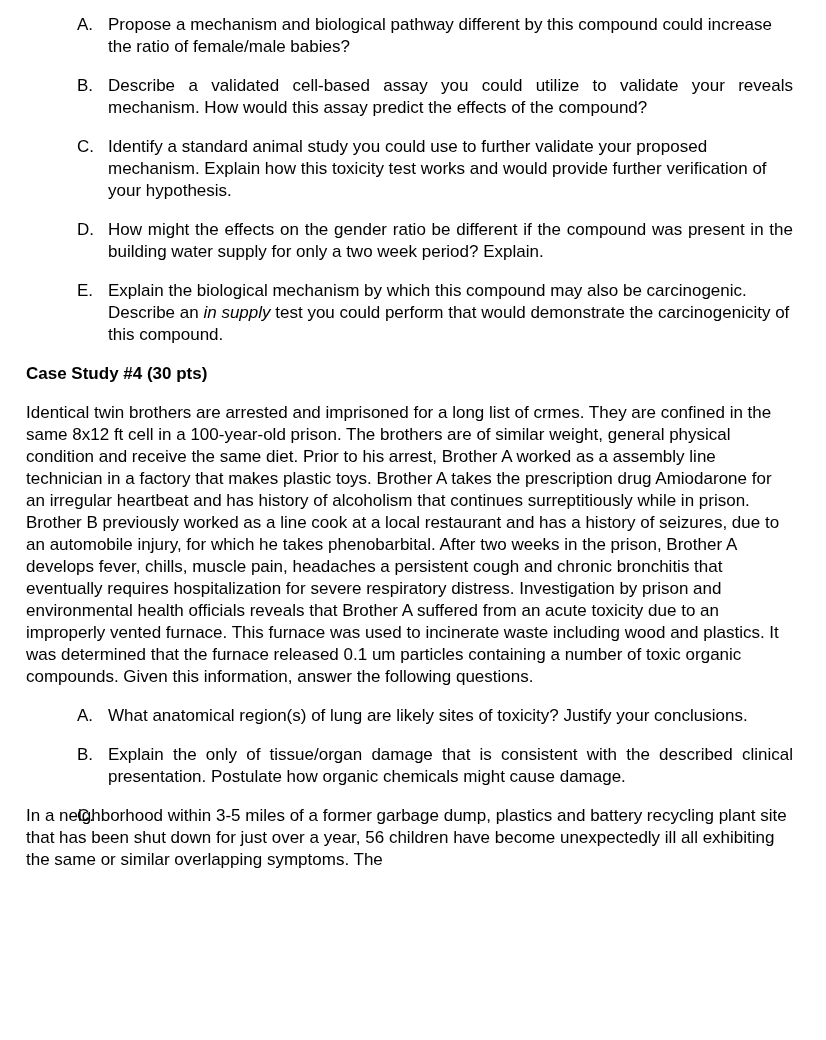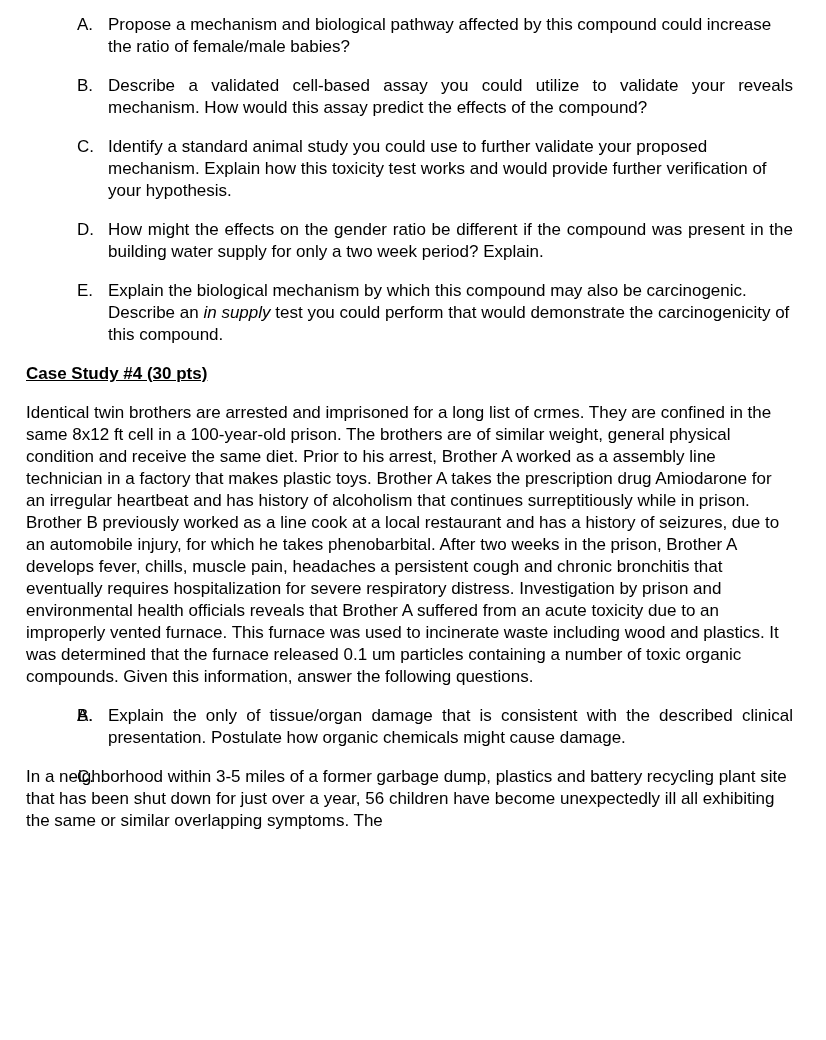--- a/index.html
+++ b/index.html
@@ -39,39 +39,38 @@
     left: 51px;
     top: 0;
   }
   li.qitem.justify {
     text-align: justify;
   }
   h2.heading {
     font-size: 17px;
     line-height: 22px;
     font-weight: bold;
-    text-decoration: underline;
     margin: 16px 0 17px 0;
   }
   p.para {
     margin: 0 0 17px 0;
   }
   .qtext i {
     font-style: italic;
   }
 </style>
 </head>
 <body>
 
 <div class="doc">
 
   <ol class="qlist">
     <li class="qitem">
       <span class="qmarker">A.</span>
-      <span class="qtext">Propose a mechanism and biological pathway affected by this compound could increase the ratio of female/male babies?</span>
+      <span class="qtext">Propose a mechanism and biological pathway different by this compound could increase the ratio of female/male babies?</span>
     </li>
     <li class="qitem justify">
       <span class="qmarker">B.</span>
       <span class="qtext">Describe a validated cell-based assay you could utilize to validate your reveals mechanism. How would this assay predict the effects of the compound?</span>
     </li>
     <li class="qitem">
       <span class="qmarker">C.</span>
       <span class="qtext">Identify a standard animal study you could use to further validate your proposed mechanism. Explain how this toxicity test works and would provide further verification of your hypothesis.</span>
     </li>
     <li class="qitem justify">
@@ -84,20 +83,21 @@
     </li>
   </ol>
 
   <h2 class="heading">Case Study #4 (30 pts)</h2>
 
   <p class="para">Identical twin brothers are arrested and imprisoned for a long list of crmes. They are confined in the same 8x12 ft cell in a 100-year-old prison. The brothers are of similar weight, general physical condition and receive the same diet. Prior to his arrest, Brother A worked as a assembly line technician in a factory that makes plastic toys. Brother A takes the prescription drug Amiodarone for an irregular heartbeat and has history of alcoholism that continues surreptitiously while in prison. Brother B previously worked as a line cook at a local restaurant and has a history of seizures, due to an automobile injury, for which he takes phenobarbital. After two weeks in the prison, Brother A develops fever, chills, muscle pain, headaches a persistent cough and chronic bronchitis that eventually requires hospitalization for severe respiratory distress. Investigation by prison and environmental health officials reveals that Brother A suffered from an acute toxicity due to an improperly vented furnace. This furnace was used to incinerate waste including wood and plastics. It was determined that the furnace released 0.1 um particles containing a number of toxic organic compounds. Given this information, answer the following questions.</p>
 
   <ol class="qlist">
     <li class="qitem">
       <span class="qmarker">A.</span>
+      <span class="qtext">What anatomical region(s) of lung are likely sites of toxicity? Justify your conclusions.</span>
     </li>
     <li class="qitem justify">
       <span class="qmarker">B.</span>
       <span class="qtext">Explain the only of tissue/organ damage that is consistent with the described clinical presentation. Postulate how organic chemicals might cause damage.</span>
     </li>
     <li class="qitem">
       <span class="qmarker">C.</span>
     </li>
   </ol>
 

